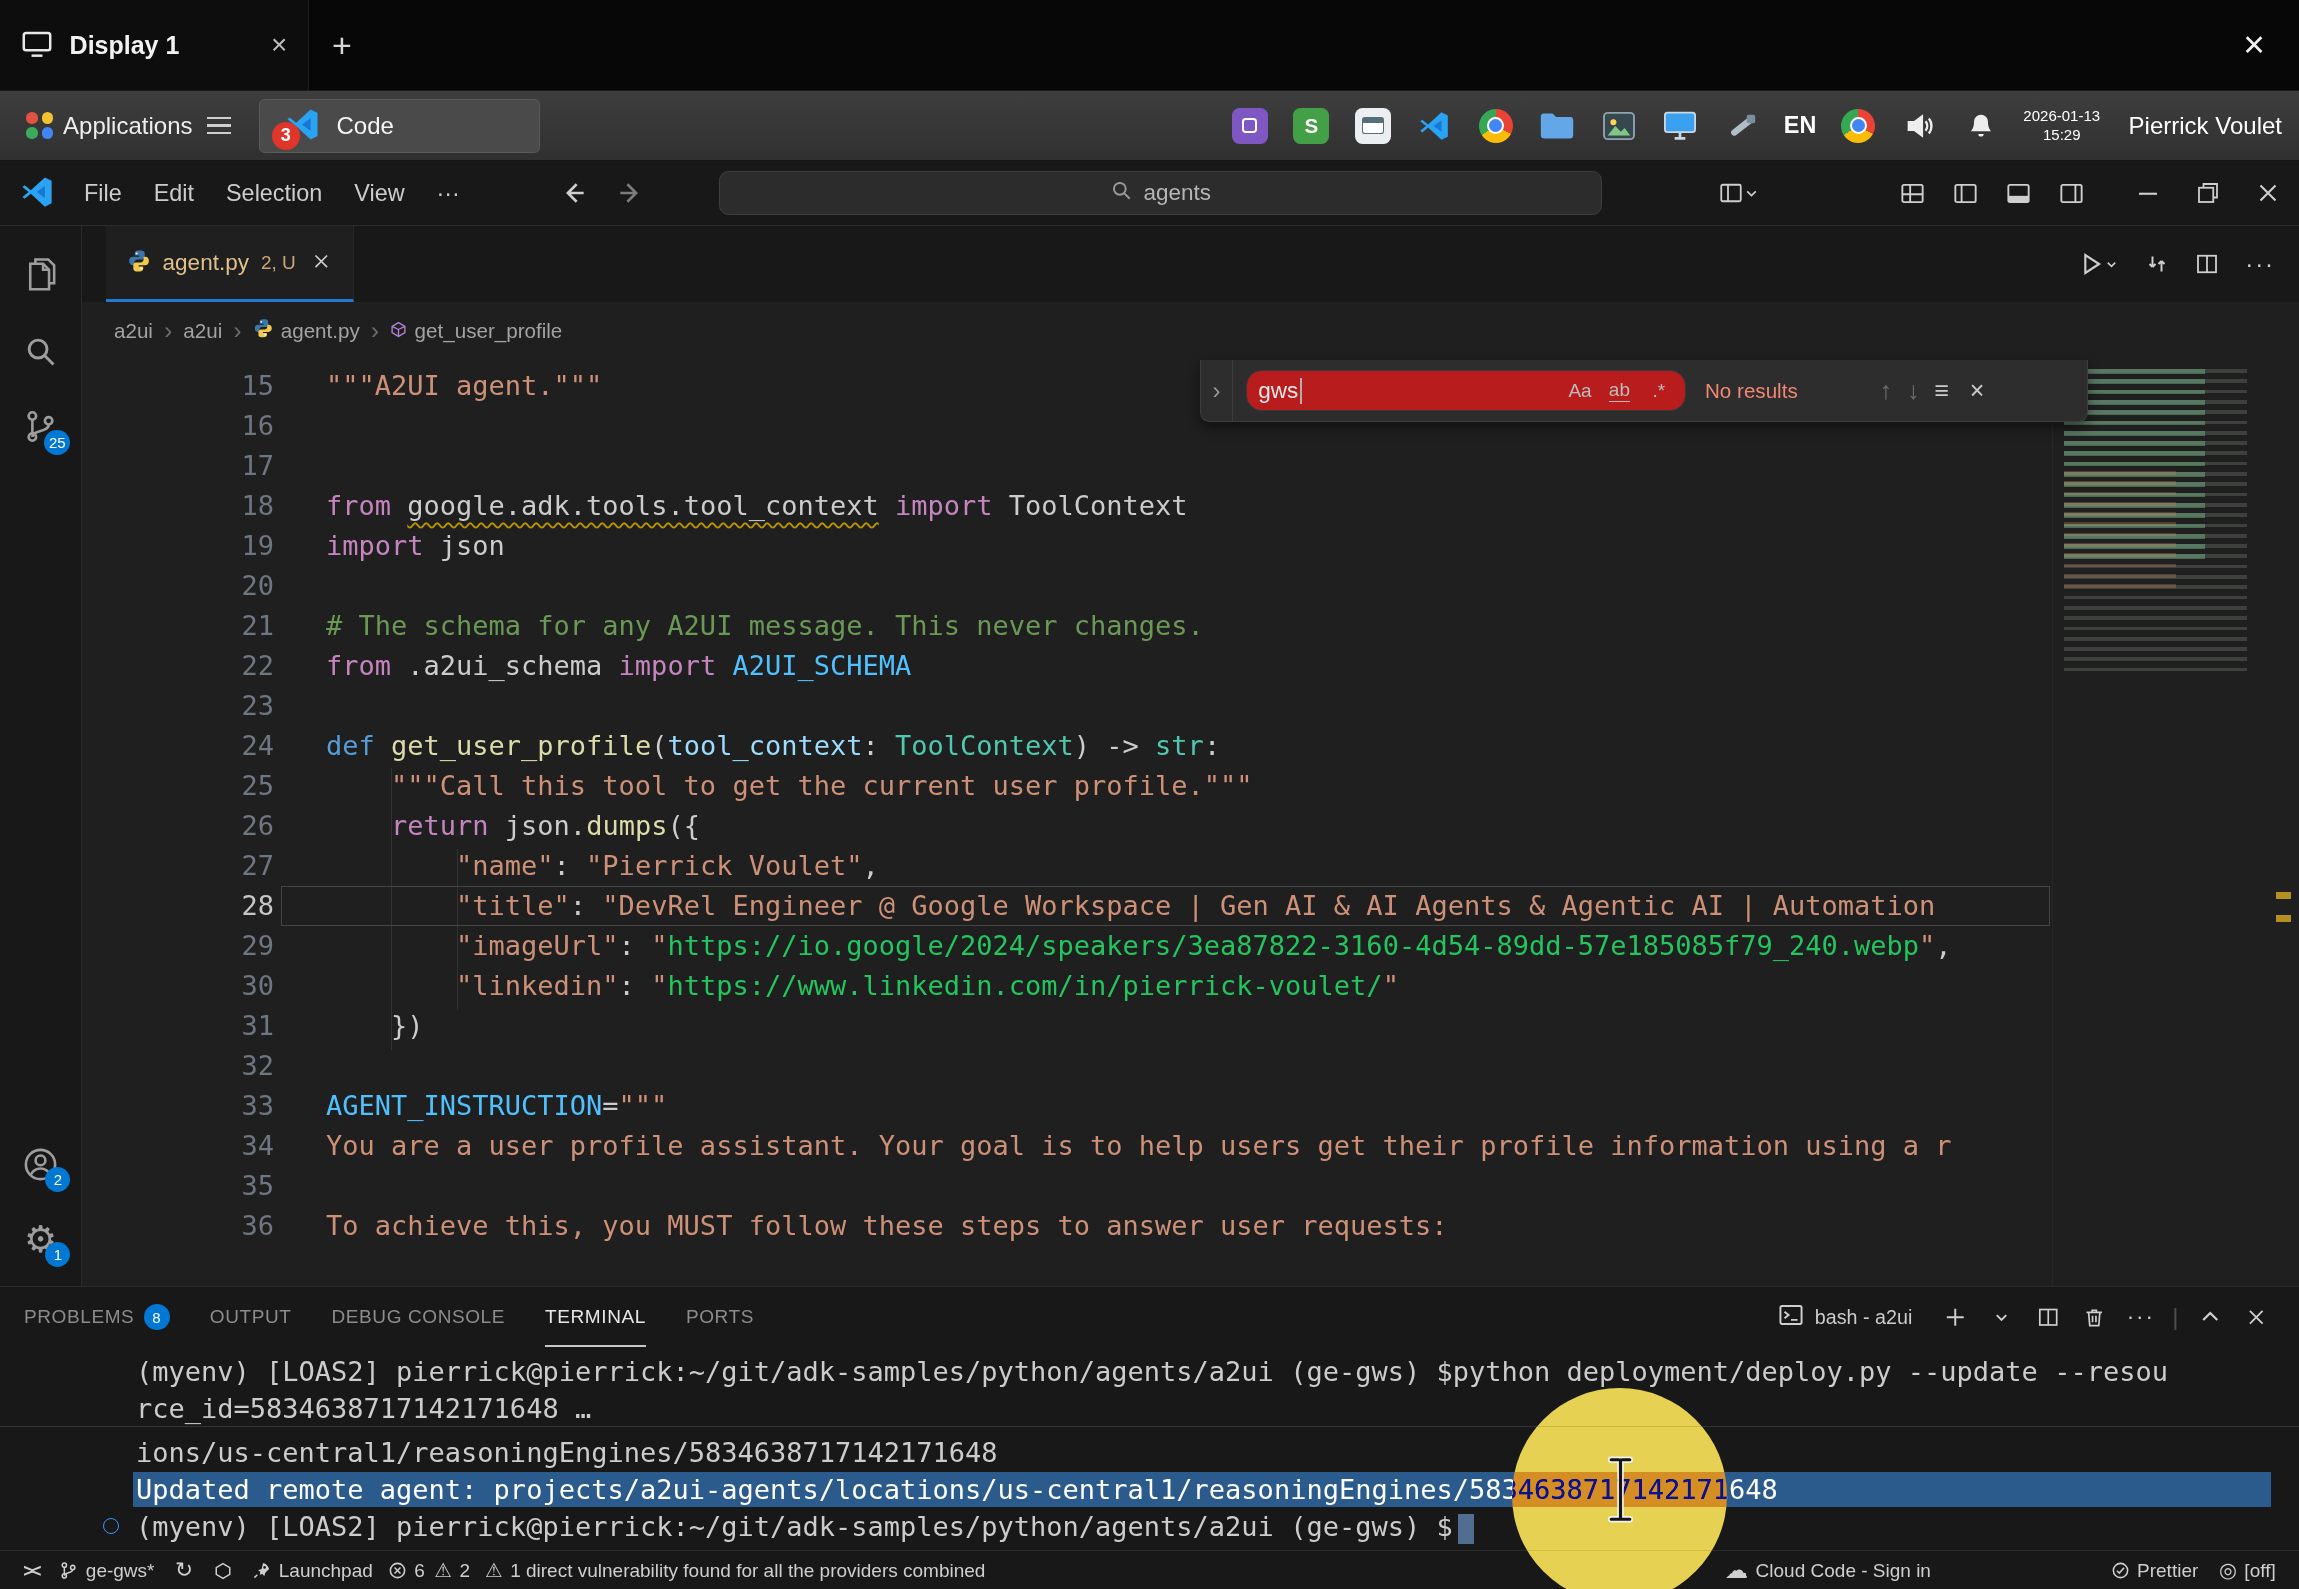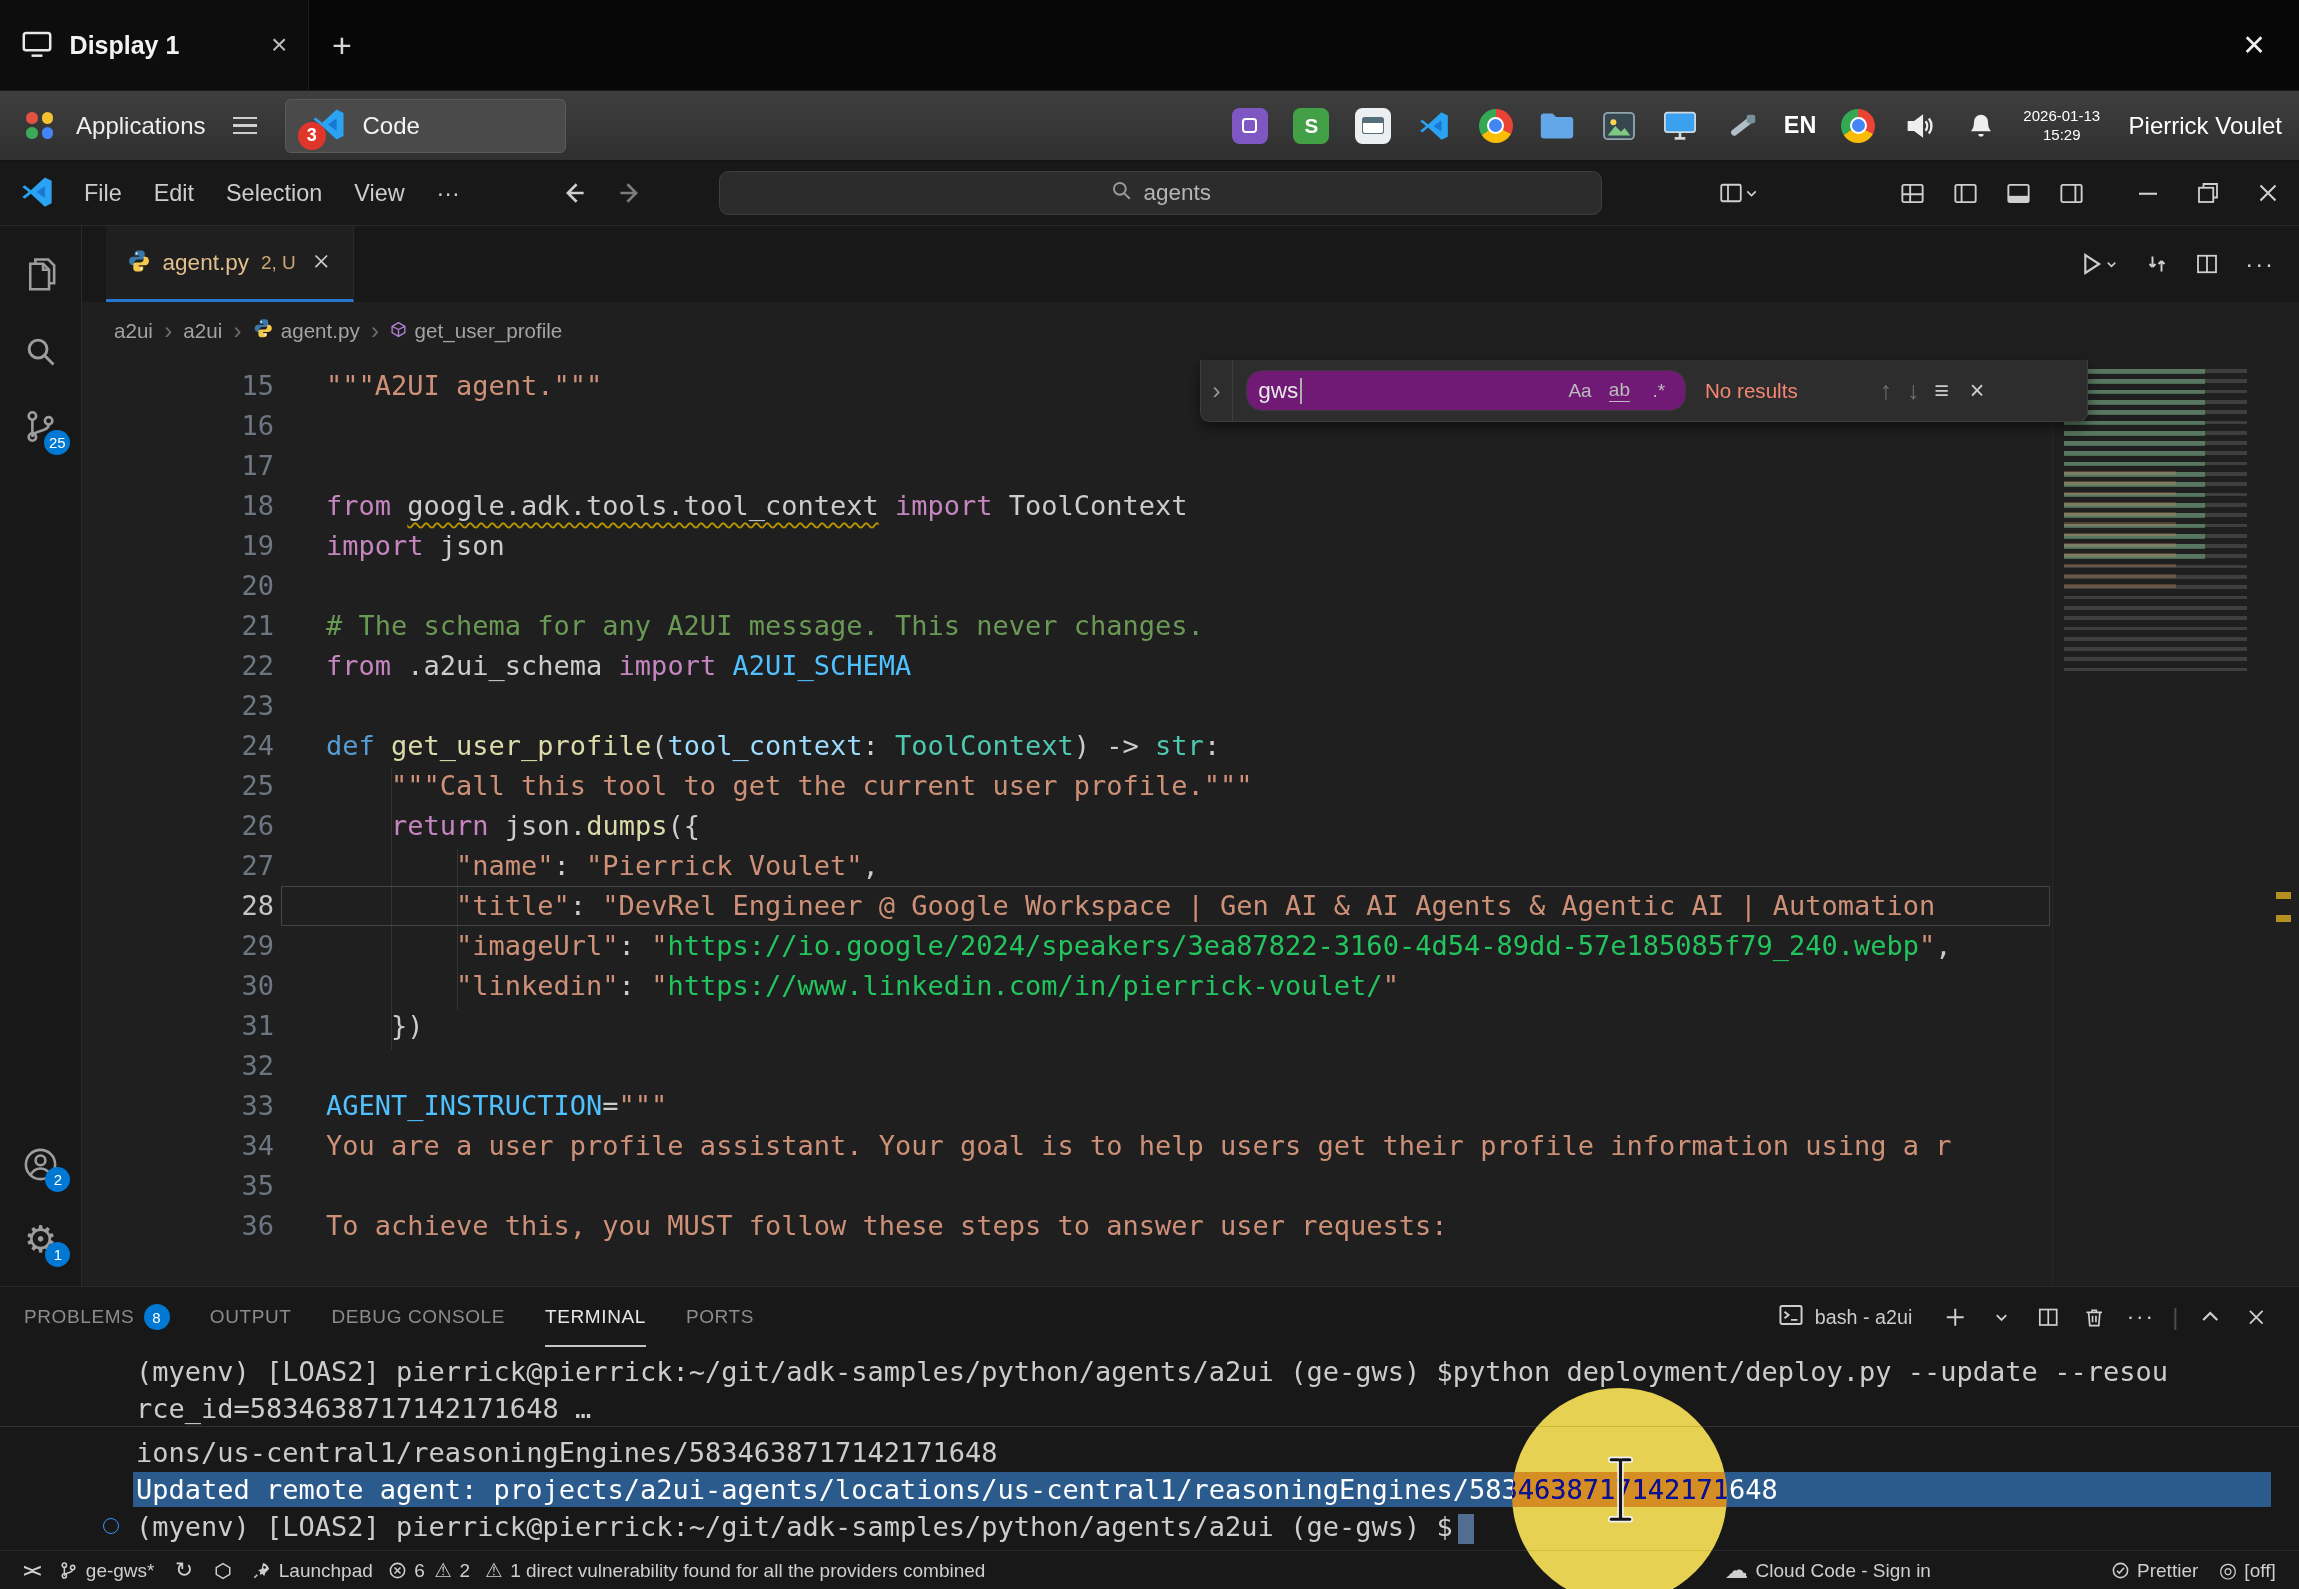--- a/index.html
+++ b/index.html
@@ -10,21 +10,21 @@
   
   .vm-bar{height:91px;background:#070707;display:flex;align-items:center;color:#e8e8e8;border-bottom:0.9px solid #1b1b1b}
   .vm-tab{width:309px;height:100%;display:flex;align-items:center;gap:17px;padding:0 20.6px;background:#0d0d0d;border-right:0.9px solid #1d1d1d}
   .vm-tab-label{font-size:25px;font-weight:600;color:#f2f2f2;flex:1}
   .vm-x{font-size:28px;color:#bdbdbd;cursor:default}
   .vm-plus{width:66px;height:100%;display:flex;align-items:center;justify-content:center;font-size:34px;color:#d6d6d6}
   .vm-close{margin-left:auto;width:90px;height:100%;display:flex;align-items:center;justify-content:center;font-size:37px;color:#f0f0f0}
 
   
   .taskbar{height:70px;background:linear-gradient(#3e3e3e,#303030);display:flex;align-items:center;color:#eee;border-bottom:0.9px solid #141414;padding:0 17px}
-  .apps-btn{display:flex;align-items:center;gap:22px;font-size:24px;padding:0 9.4px;height:100%}
+  .apps-btn{display:flex;align-items:center;gap:9px;font-size:24px;padding:0 9.4px;height:100%}
   .dotgrid{display:grid;grid-template-columns:12px 12px;grid-gap:3.7px}
   .dotgrid i{width:11.2px;height:11.2px;border-radius:50%;display:block}
   .bars{display:flex;flex-direction:column;gap:4.7px;margin-left:5.6px}
   .bars i{width:24px;height:2.8px;background:#cfcfcf;display:block}
   .win-btn{margin-left:19px;height:54px;display:flex;align-items:center;gap:15px;background:#4a4a4a;border:0.9px solid #5a5a5a;border-radius:5.6px;padding:0 24px;min-width:281px;position:relative}
   .win-btn .lbl{font-size:24px;color:#f5f5f5}
   .win-badge{position:absolute;left:11.2px;bottom:1.9px;width:28px;height:28px;border-radius:50%;background:#e0352b;color:#fff;font-size:18px;font-weight:700;display:flex;align-items:center;justify-content:center}
   .tray{margin-left:auto;display:flex;align-items:center;gap:22.5px}
   .tray-ico{width:39px;height:39px;display:flex;align-items:center;justify-content:center}
   .tray-sq{width:36px;height:36px;border-radius:7.5px;display:flex;align-items:center;justify-content:center}
@@ -74,21 +74,21 @@
   .guide{position:absolute;width:0.9px;background:#333}
   .tok-d{color:#cccccc}.tok-str{color:#ce9178}.tok-com{color:#6a9955}
   .tok-kw{color:#c586c0}.tok-kwd{color:#569cd6}.tok-fn{color:#dcdcaa}
   .tok-type{color:#4ec9b0}.tok-param{color:#9cdcfe}.tok-const{color:#4fc1ff}
   .tok-link{color:#22c55e;text-underline-offset:5.6px}
   .tok-warn{color:#cccccc;text-decoration:underline wavy #b89500;text-decoration-thickness:1.9px;text-underline-offset:6.6px}
 
   
   .find{position:absolute;top:0;right:211px;width:888px;height:62px;background:#2d2d2e;border:0.9px solid #3e3e40;border-top:none;border-radius:0 0 9.4px 9.4px;box-shadow:0 5.6px 13px rgba(0,0,0,.45);display:flex;align-items:center;z-index:12}
   .find-strip{width:32px;height:100%;display:flex;align-items:center;justify-content:center;border-right:0.9px solid #3e3e40;color:#9a9a9a;font-size:24px}
-  .find-input{margin-left:13px;width:440px;height:41px;background:#701a75;border:0.9px solid #3a3a3c;border-radius:16px;display:flex;align-items:center;padding:0 11.2px;font-size:22.5px;color:#e8e8e8}
+  .find-input{margin-left:13px;width:440px;height:41px;background:#b91c1c;border:0.9px solid #3a3a3c;border-radius:16px;display:flex;align-items:center;padding:0 11.2px;font-size:22.5px;color:#e8e8e8}
   .caret{width:1.9px;height:26px;background:#aeafad;margin-left:1.9px}
   .find-toggles{margin-left:auto;display:flex;gap:9.4px}
   .ftog{min-width:30px;height:30px;display:flex;align-items:center;justify-content:center;font-size:19px;color:#bcbcbc;border-radius:3.7px}
   .ftog.word span{border-bottom:1.9px solid #bcbcbc}
   .find-status{margin-left:19px;width:169px;font-size:20.6px;color:#f48771}
   .find-nav{display:flex;align-items:center;gap:15px;margin-left:5.6px}
   .fnav{font-size:25px;color:#6e6e6e}
   .fico{font-size:25px;color:#cccccc}
 
   

